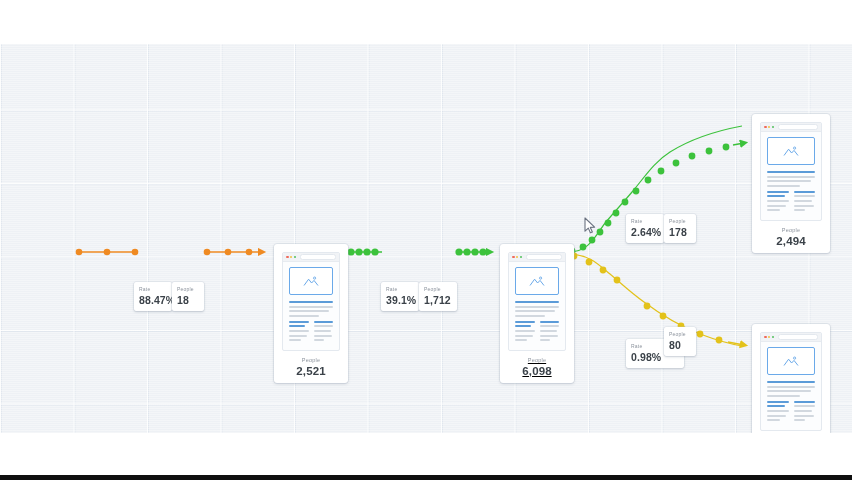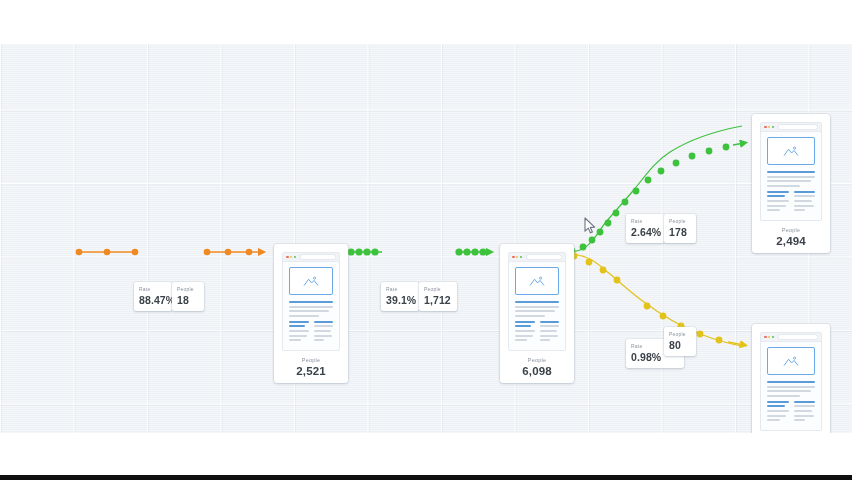--- a/index.html
+++ b/index.html
@@ -167,21 +167,21 @@
     background: #ffffff;
   }
   .rule { height: 2px; border-radius: 1px; margin-bottom: 2.6px; }
   .rule.blue { background: #5b9bd8; }
   .rule.gray { background: #d2d8df; }
   .cols { display: flex; gap: 5px; margin-top: 4px; }
   .col { flex: 1; }
   .pagenode .stat { margin-top: 7px; }
 
   #node-p1 { left: 266px; top: 200px;  width: 74px; }
-  #node-p2 { left: 492px; top: 200px;  width: 74px; }
+  #node-p2 { left: 492px; top: 200px;  width: 74px; text-decoration: underline; }
   #node-p3 { left: 744px; top: 70px;   width: 78px; }
   #node-p4 { left: 744px; top: 280px;  width: 78px; }
 
   
   .chip {
     position: absolute;
     z-index: 4;
     background: #ffffff;
     border-radius: 2px;
     box-shadow: 0 1px 2.5px rgba(30,50,80,0.2), 0 0 0 0.5px rgba(196,205,215,0.45);

